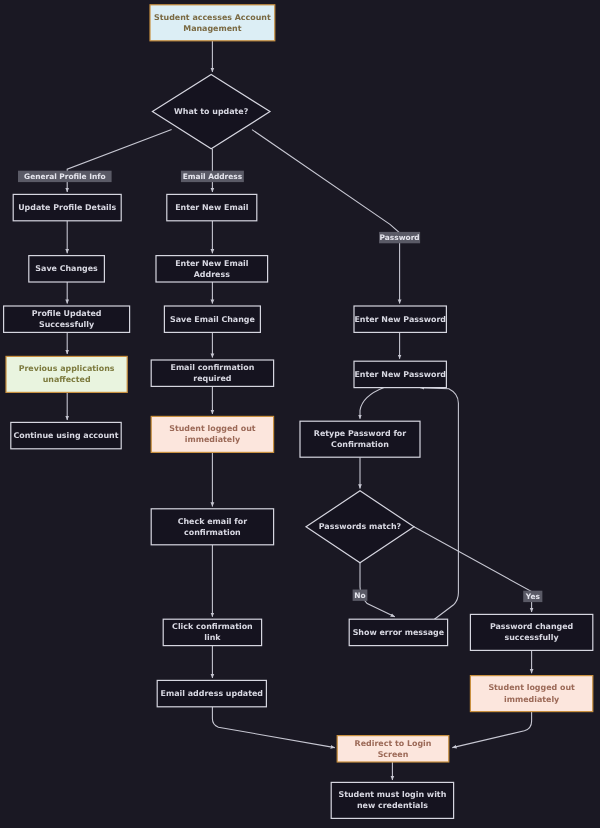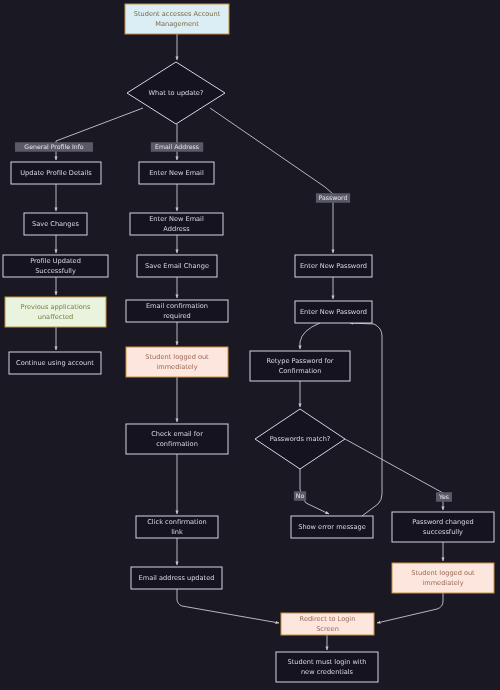--- a/index.html
+++ b/index.html
@@ -11,20 +11,21 @@
     width: 500px;
     height: 690px;
     overflow: hidden;
     font-family: "DejaVu Sans", sans-serif;
   }
   #flow-root {
     position: relative;
     width: 500px;
     height: 690px;
     background: #1a1823;
+    font-weight: bold;
   }
   svg#flow-svg {
     position: absolute;
     top: 0;
     left: 0;
     width: 500px;
     height: 690px;
     display: block;
   }
   .node-rect {

